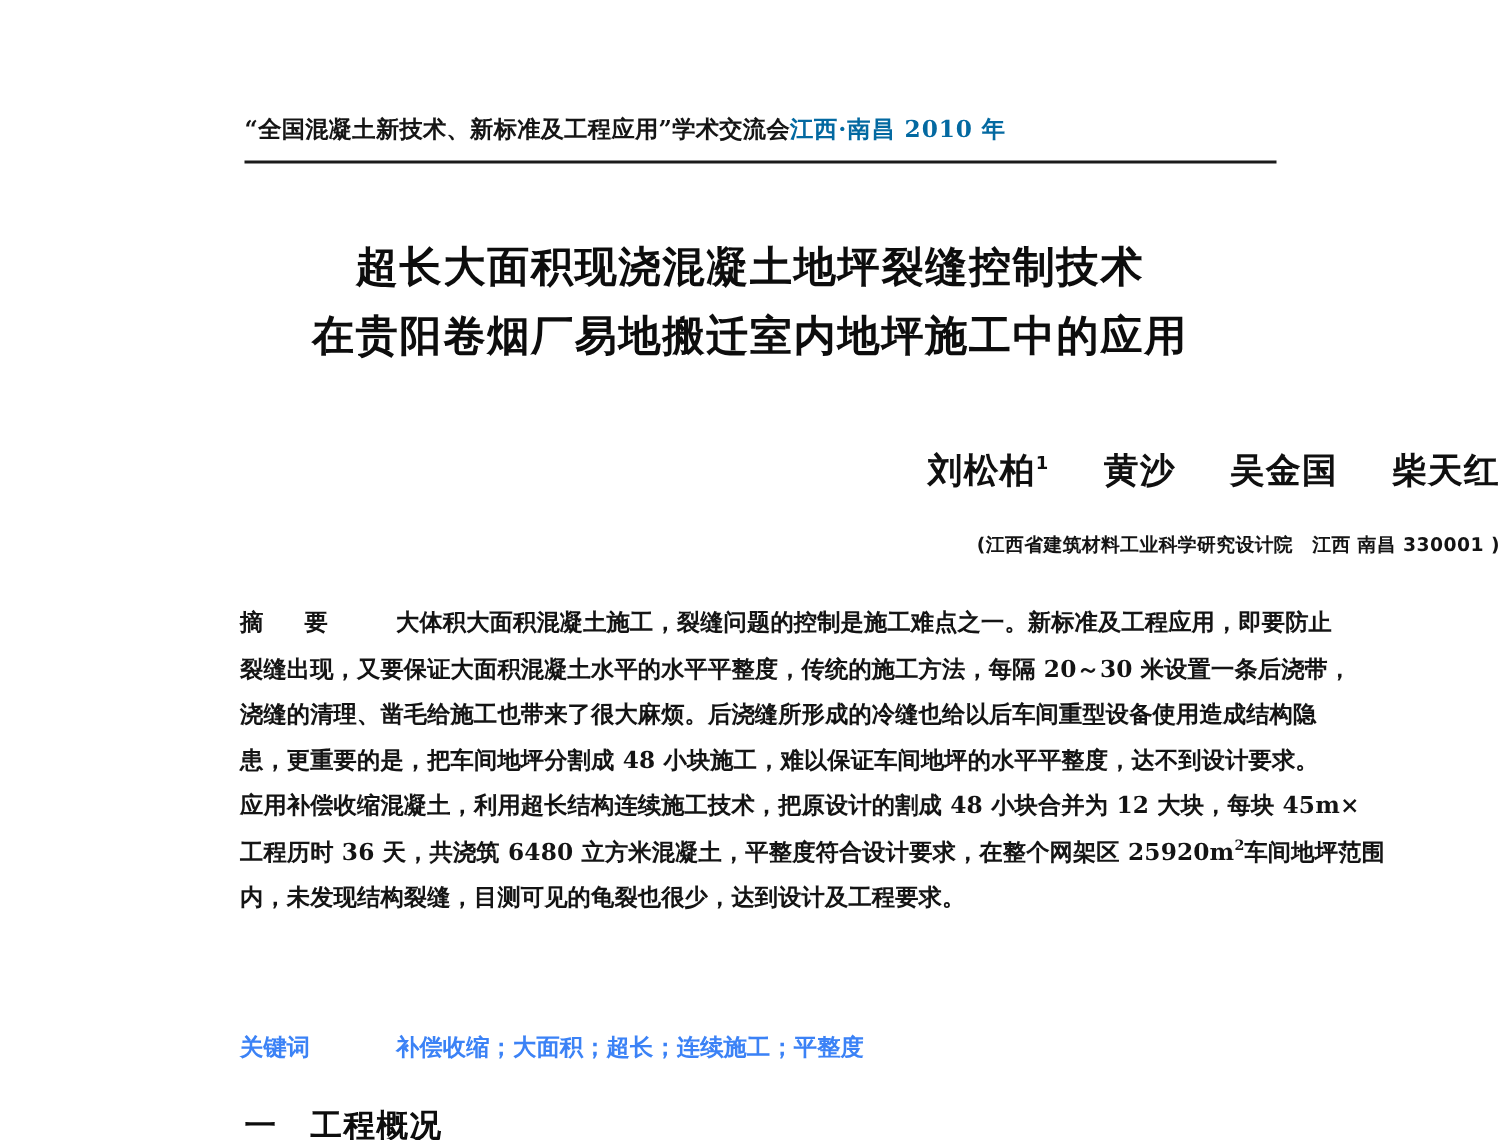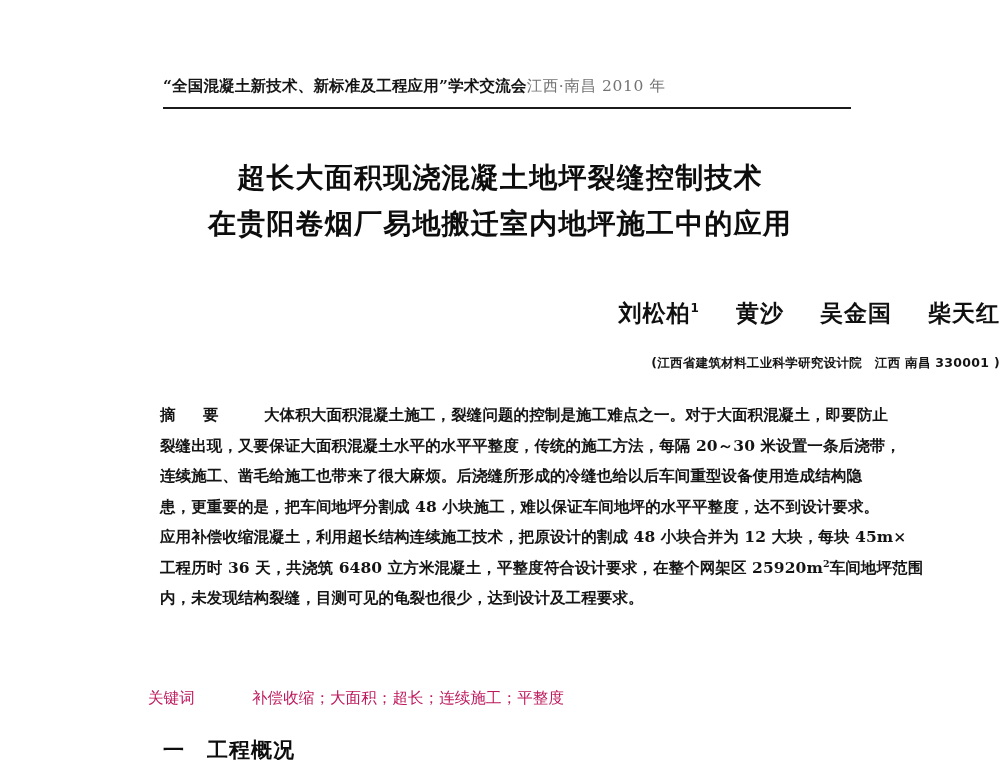--- a/index.html
+++ b/index.html
@@ -36,23 +36,23 @@
   }
   .header-left {
     font-size: 15.5px;
     font-weight: bold;
     letter-spacing: 0.2px;
     color: #151515;
     white-space: nowrap;
   }
   .header-right {
     font-size: 15.5px;
-    font-weight: normal;
+    font-weight: bold;
     letter-spacing: 0.6px;
-    color: #737373;
+    color: #0369a1;
     white-space: nowrap;
   }
   .header-rule {
     position: absolute;
     left: 163px;
     top: 107px;
     width: 688px;
     height: 0;
     border-top: 2px solid #1b1b1b;
   }
@@ -138,27 +138,27 @@
   }
   .abstract-line sup {
     font-size: 9.5px;
     vertical-align: super;
     line-height: 0;
   }
 
   
   .keywords {
     position: absolute;
-    left: 148px;
+    left: 160px;
     top: 688px;
     width: 700px;
     font-size: 15.5px;
-    font-weight: normal;
+    font-weight: bold;
     letter-spacing: 0.1px;
-    color: #be185d;
+    color: #3b82f6;
     white-space: nowrap;
   }
   .keywords .lbl {
     display: inline-block;
     min-width: 78px;
   }
   .keywords .ind {
     display: inline-block;
     width: 26px;
   }
@@ -202,23 +202,23 @@
     <span>黄沙</span>
     <span class="sep"></span>
     <span>吴金国</span>
     <span class="sep"></span>
     <span>柴天红</span>
   </div>
 
   <div class="affiliation">(江西省建筑材料工业科学研究设计院　江西 南昌 330001 )</div>
 
   <div class="abstract">
-    <div class="abstract-line"><span class="lbl">摘　要</span><span class="ind"></span><span>大体积大面积混凝土施工，裂缝问题的控制是施工难点之一。对于大面积混凝土，即要防止</span></div>
+    <div class="abstract-line"><span class="lbl">摘　要</span><span class="ind"></span><span>大体积大面积混凝土施工，裂缝问题的控制是施工难点之一。新标准及工程应用，即要防止</span></div>
     <div class="abstract-line">裂缝出现，又要保证大面积混凝土水平的水平平整度，传统的施工方法，每隔 20～30 米设置一条后浇带，</div>
-    <div class="abstract-line">连续施工、凿毛给施工也带来了很大麻烦。后浇缝所形成的冷缝也给以后车间重型设备使用造成结构隐</div>
+    <div class="abstract-line">浇缝的清理、凿毛给施工也带来了很大麻烦。后浇缝所形成的冷缝也给以后车间重型设备使用造成结构隐</div>
     <div class="abstract-line">患，更重要的是，把车间地坪分割成 48 小块施工，难以保证车间地坪的水平平整度，达不到设计要求。</div>
     <div class="abstract-line">应用补偿收缩混凝土，利用超长结构连续施工技术，把原设计的割成 48 小块合并为 12 大块，每块 45m×</div>
     <div class="abstract-line"><span>工程历时 36 天，共浇筑 6480 立方米混凝土，平整度符合设计要求，在整个网架区 25920m</span><sup>2</sup><span>车间地坪范围</span></div>
     <div class="abstract-line">内，未发现结构裂缝，目测可见的龟裂也很少，达到设计及工程要求。</div>
   </div>
 
   <div class="keywords">
     <span class="lbl">关键词</span><span class="ind"></span><span>补偿收缩；大面积；超长；连续施工；平整度</span>
   </div>
 

